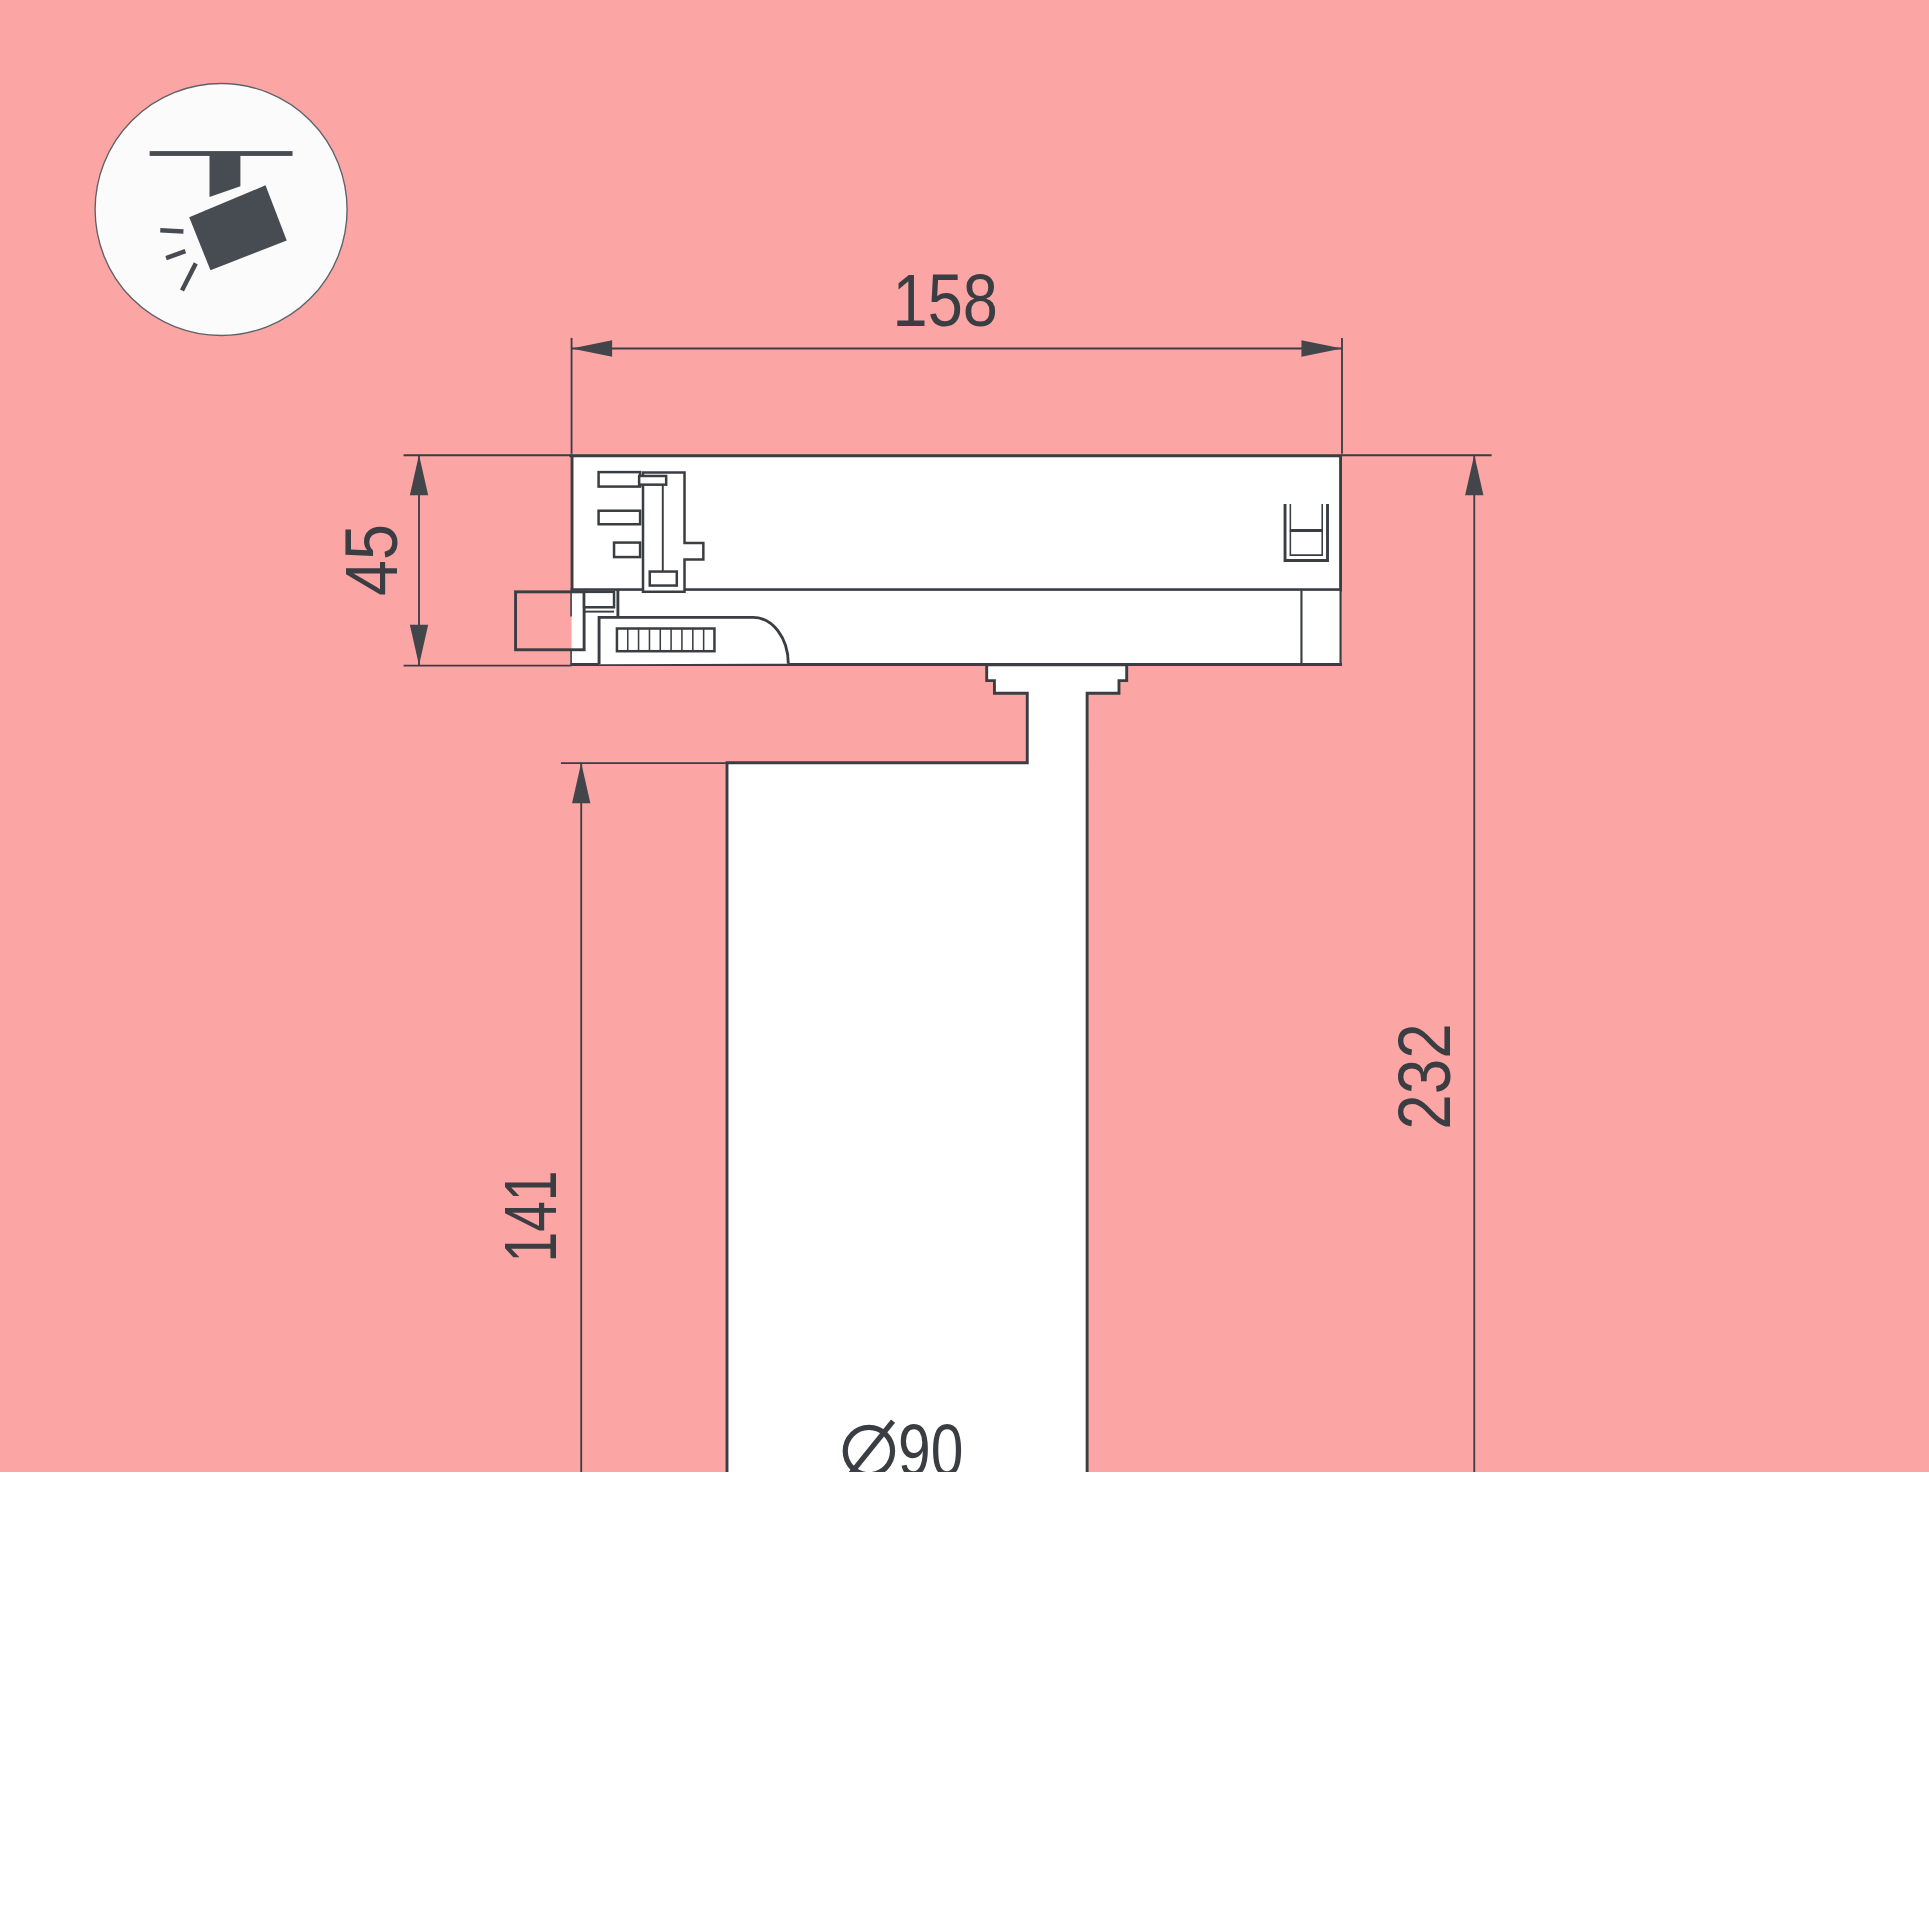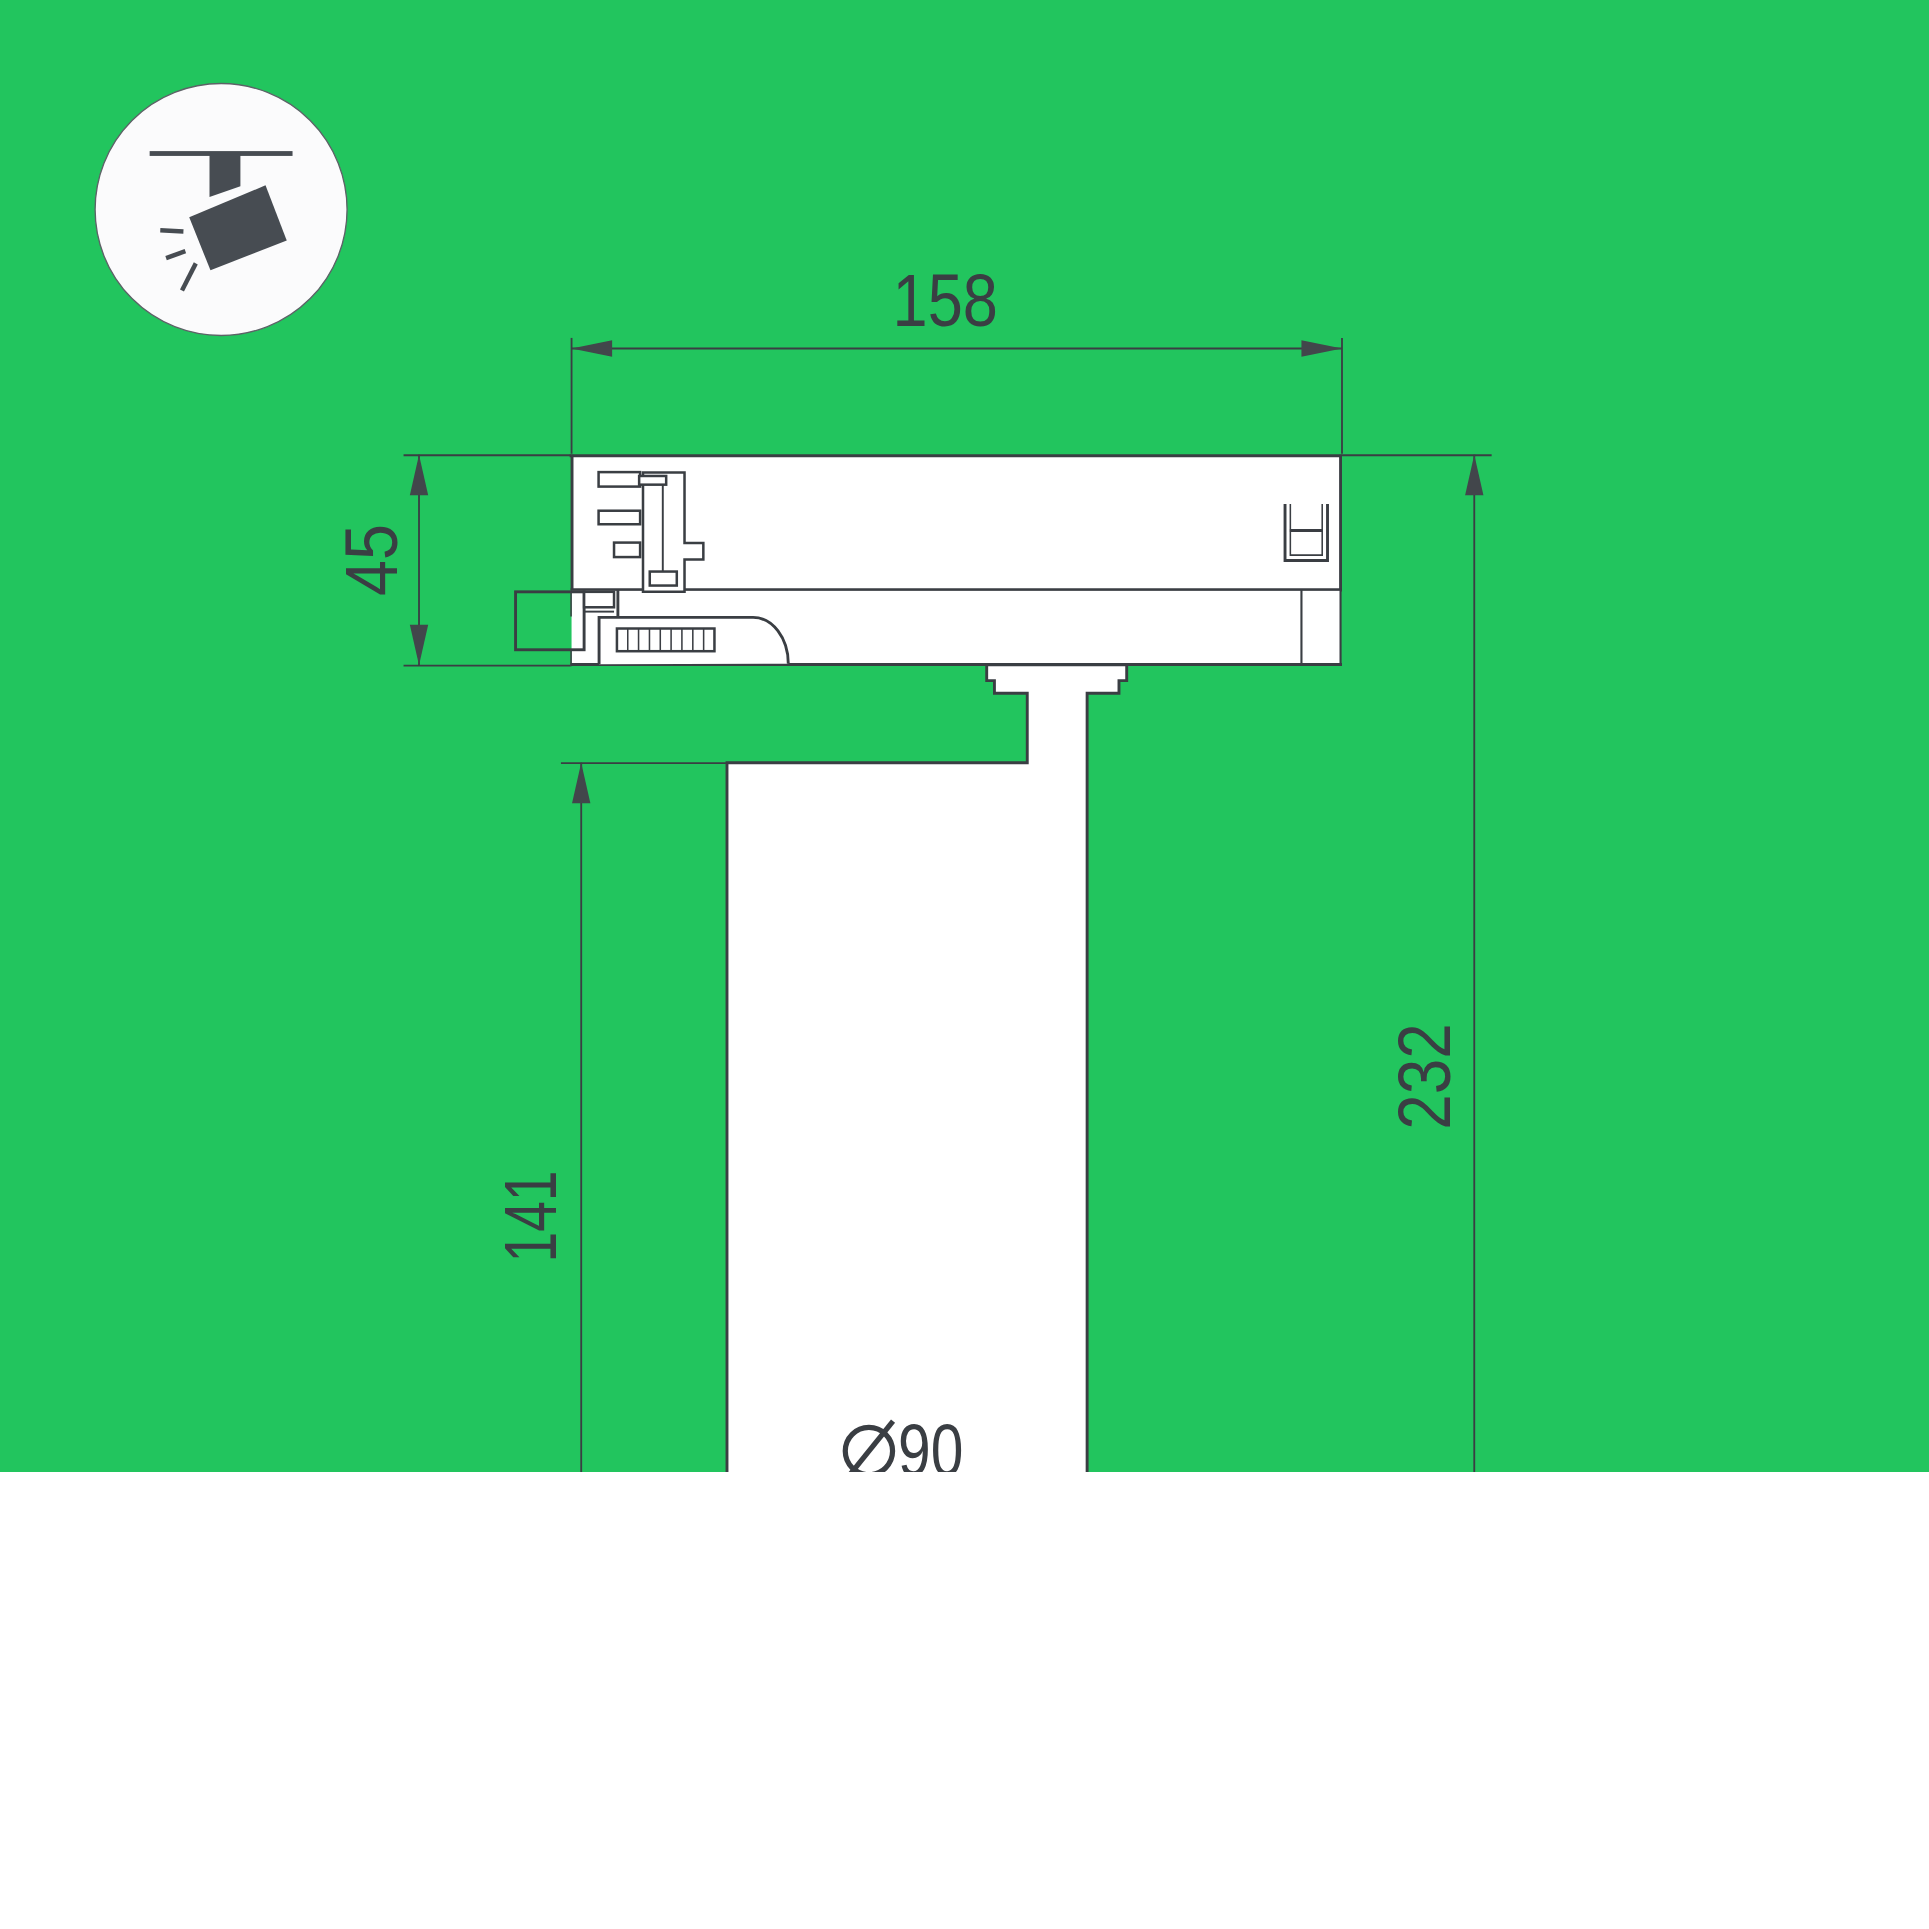--- a/index.html
+++ b/index.html
@@ -1,16 +1,16 @@
 <!DOCTYPE html>
 <html><head>
 <meta charset="utf-8">
 <style>
   html,body{margin:0;padding:0;background:#ffffff;}
-  .page{position:relative;width:1929px;height:1472px;background:#22c55e;overflow:hidden;}
+  .page{position:relative;width:1929px;height:1472px;background:#fca5a5;overflow:hidden;}
   svg{display:block;}
   text{font-family:"Liberation Sans", sans-serif;fill:#3a3e43;}
 </style>
 </head>
 <body>
 
 <div class="page">
 <svg width="1929" height="1929" viewBox="0 0 1998 1998">
 <defs></defs>
 

